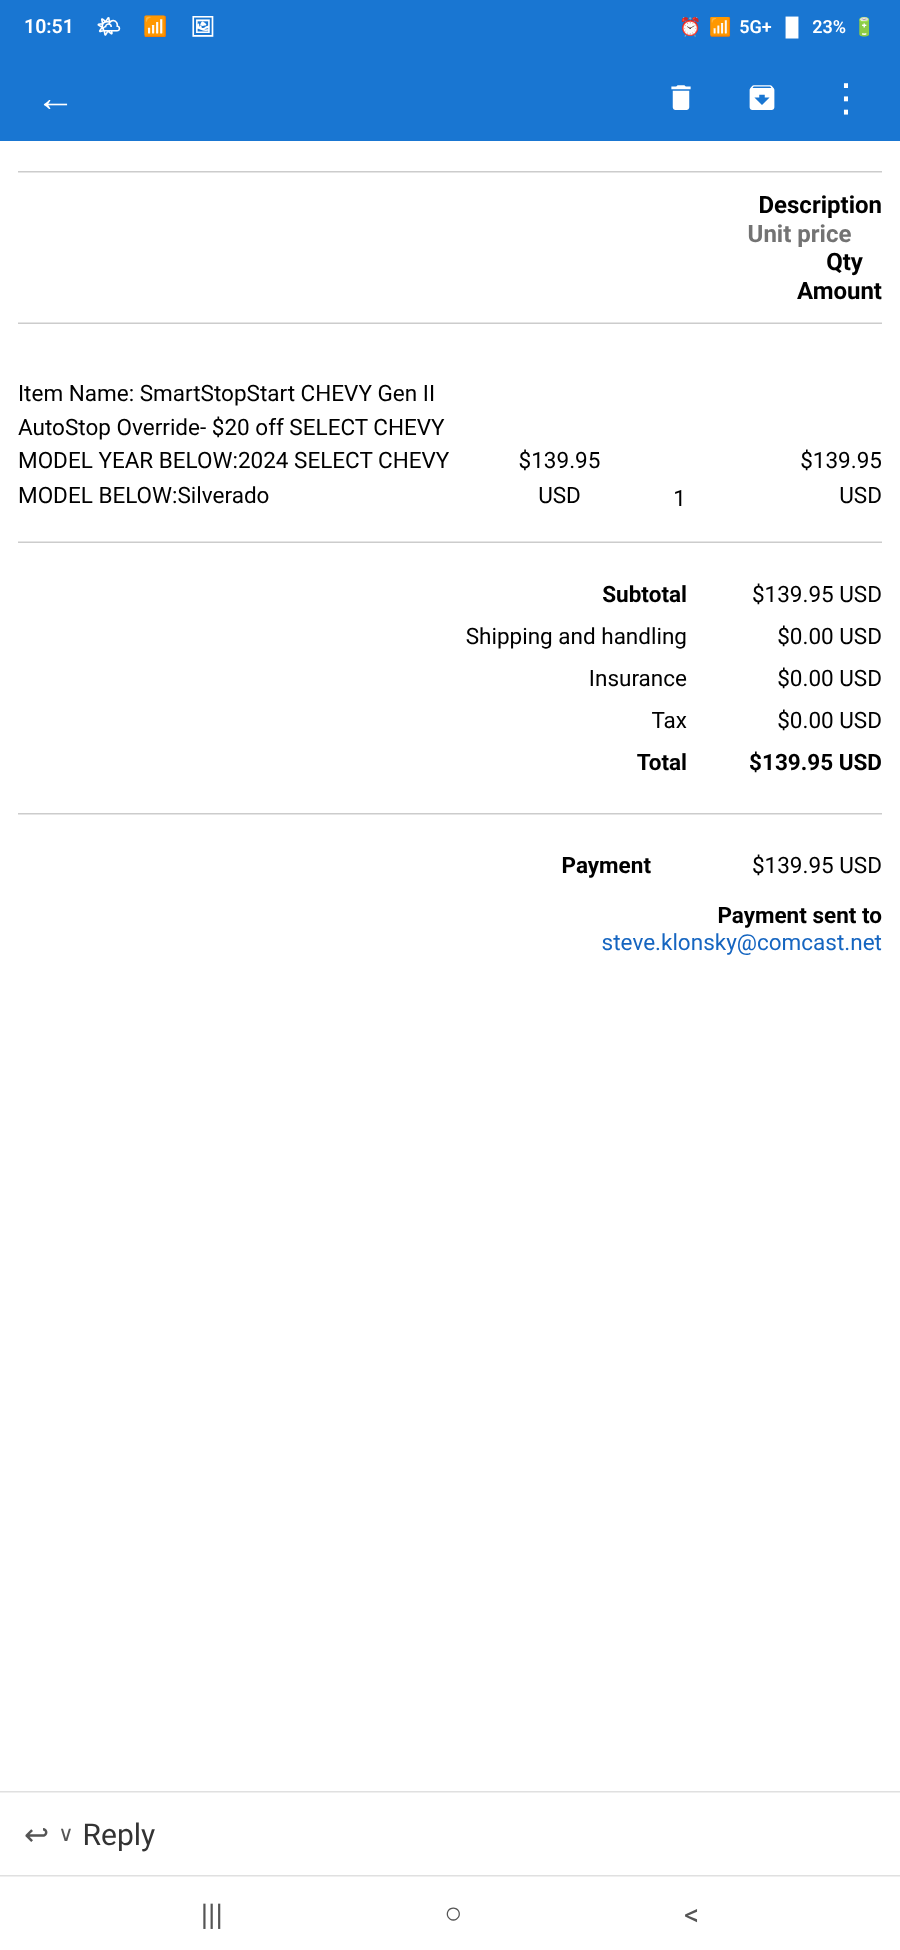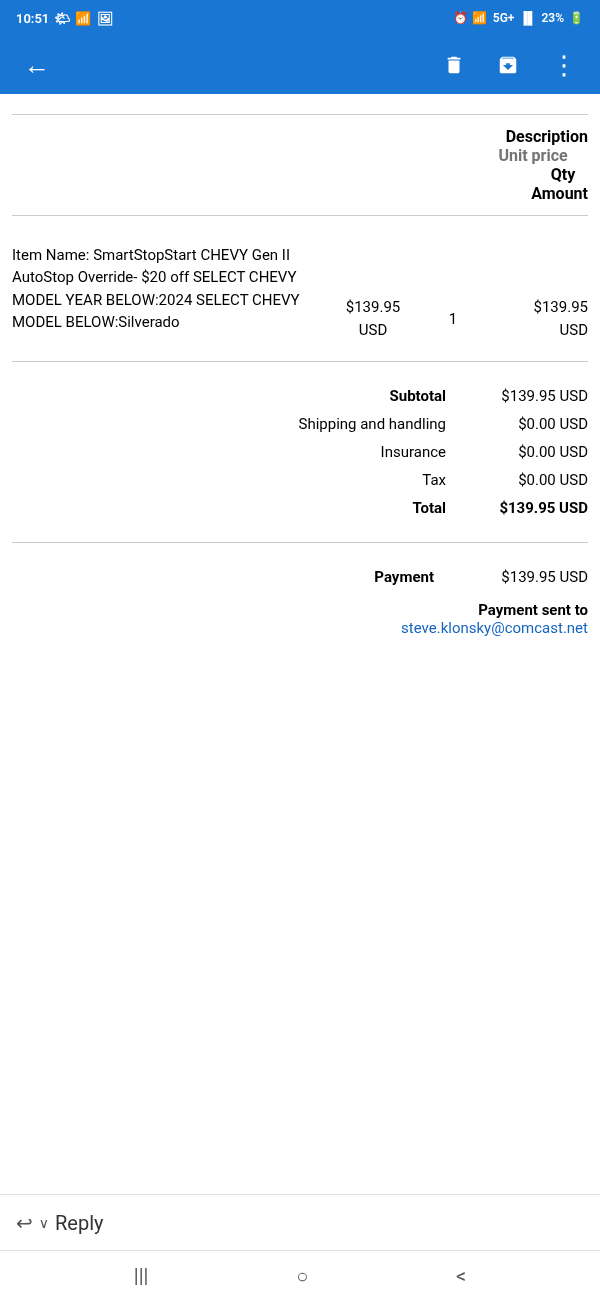--- a/index.html
+++ b/index.html
@@ -18,21 +18,21 @@
       background: #1976d2;
       color: white;
       padding: 6px 16px;
       display: flex;
       justify-content: space-between;
       align-items: center;
       height: 36px;
       font-size: 13px;
       font-weight: 600;
     }
-    .status-left { display: flex; align-items: flex-end; gap: 5px; }
+    .status-left { display: flex; align-items: flex-end; gap: 15px; }
     .status-right { display: flex; align-items: center; gap: 5px; font-size: 12px; }
 
     
     .app-bar {
       background: #1976d2;
       color: white;
       height: 58px;
       display: flex;
       align-items: center;
       padding: 0 16px;
@@ -99,21 +99,21 @@
       width: 110px;
       text-align: right;
       font-weight: bold;
       font-size: 16px;
       color: #000;
     }
 
     
     .table-row {
       display: flex;
-      align-items: center;
+      align-items: flex-end;
       padding: 20px 0;
       border-bottom: 1px solid #ccc;
     }
     .row-description {
       flex: 1;
       font-size: 15px;
       color: #000;
       line-height: 1.5;
     }
     .row-unit-price {
@@ -148,21 +148,20 @@
     .summary-row {
       display: flex;
       justify-content: flex-end;
       align-items: center;
       padding: 5px 0;
       font-size: 15px;
       color: #000;
     }
     .summary-label {
       text-align: center;
-      margin-right: 12px;
     }
     .summary-label.bold { font-weight: bold; }
     .summary-value {
       min-width: 130px;
       text-align: right;
     }
     .summary-value.bold { font-weight: bold; }
 
     
     .payment-section {

